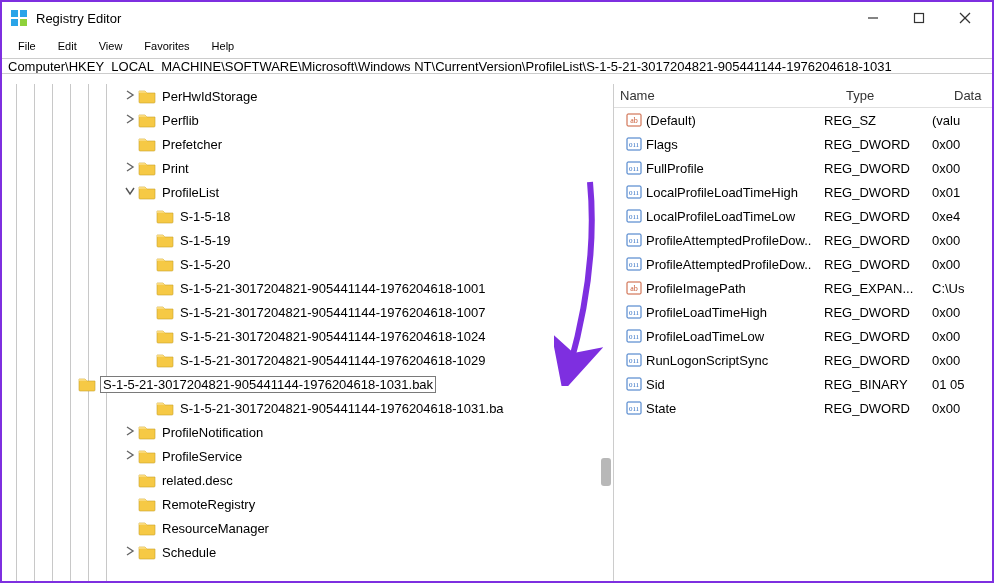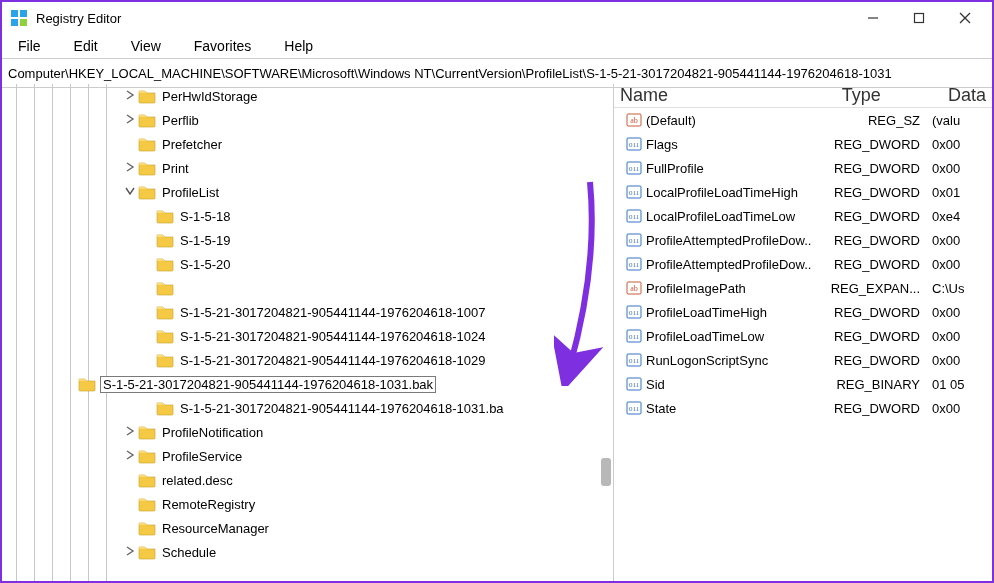--- a/index.html
+++ b/index.html
@@ -23,27 +23,27 @@
   }
   .titlebar .app-icon { width: 18px; height: 18px; margin: 0 8px 0 4px; }
   .titlebar .title { font-size: 13px; flex: 1; }
   .titlebar .win-controls { display: flex; gap: 0; }
   .titlebar .win-btn { width: 46px; height: 30px; display: flex; align-items: center; justify-content: center; cursor: default; }
   .titlebar .win-btn svg { stroke: #333; }
   .menubar {
     height: 24px;
     display: flex;
     align-items: center;
-    gap: 13px;
+    gap: 2px;
     padding: 0 6px;
-    font-size: 14px;
+    font-size: 11px;
   }
   .menubar .menu-item { padding: 2px 10px; cursor: default; }
   .addressbar {
-    height: 30px;
+    height: 16px;
     border-top: 1px solid #ccc;
     border-bottom: 1px solid #ccc;
     padding: 2px 6px;
     font-size: 13px;
     white-space: nowrap;
     overflow: hidden;
     display: flex;
     align-items: center;
   }
   .content {
@@ -60,32 +60,32 @@
   .values-pane {
     flex: 1;
     overflow: hidden;
     position: relative;
   }
   .values-header {
     display: flex;
     height: 24px;
     align-items: center;
     border-bottom: 1px solid #e0e0e0;
-    font-size: 18px;
+    font-size: 13px;
     color: #333;
   }
   .values-header .col { padding: 2px 6px; }
   .col-name { width: 226px; }
   .col-type { width: 108px; }
   .col-data { flex: 1; }
   .values-body .row { display: flex; height: 24px; align-items: center; white-space: nowrap; }
   .values-body .cell { overflow: hidden; text-overflow: ellipsis; padding: 0 6px; }
   .val-icon { width: 16px; height: 16px; flex: 0 0 16px; margin-left:6px; margin-right:4px;}
   .cell.name { width: 204px; display:flex; align-items:center; gap:0; }
-  .cell.type { width: 108px; text-align: right; }
+  .cell.type { width: 108px; }
   .cell.data { flex: 1; }
   
   .tree { position: absolute; top: 0; left: 0; right: 0; font-size: 13px; }
   .tree-rows { position: relative; }
   .tree-row {
     height: 24px;
     display: flex;
     align-items: center;
     white-space: nowrap;
     position: relative;
@@ -245,20 +245,21 @@
                 <path d="M1 3 h6 l2 2 h-8 z" fill="#f9d97a"></path>
               </svg></span>
             <span class="label">S-1-5-20</span>
           </div>
           <div class="tree-row" style="padding-left: 138px;">
             <span class="expander"></span>
             <span class="folder"><svg viewBox="0 0 18 16" width="18" height="16">
                 <path d="M1 3 h6 l2 2 h8 v9 a1 1 0 0 1 -1 1 h-14 a1 1 0 0 1 -1 -1 z" fill="#f6c945" stroke="#caa22a" stroke-width="0.6"></path>
                 <path d="M1 3 h6 l2 2 h-8 z" fill="#f9d97a"></path>
               </svg></span>
+            <span class="label">S-1-5-21-3017204821-905441144-1976204618-1001</span>
           </div>
           <div class="tree-row" style="padding-left: 138px;">
             <span class="expander"></span>
             <span class="folder"><svg viewBox="0 0 18 16" width="18" height="16">
                 <path d="M1 3 h6 l2 2 h8 v9 a1 1 0 0 1 -1 1 h-14 a1 1 0 0 1 -1 -1 z" fill="#f6c945" stroke="#caa22a" stroke-width="0.6"></path>
                 <path d="M1 3 h6 l2 2 h-8 z" fill="#f9d97a"></path>
               </svg></span>
             <span class="label">S-1-5-21-3017204821-905441144-1976204618-1007</span>
           </div>
           <div class="tree-row" style="padding-left: 138px;">

